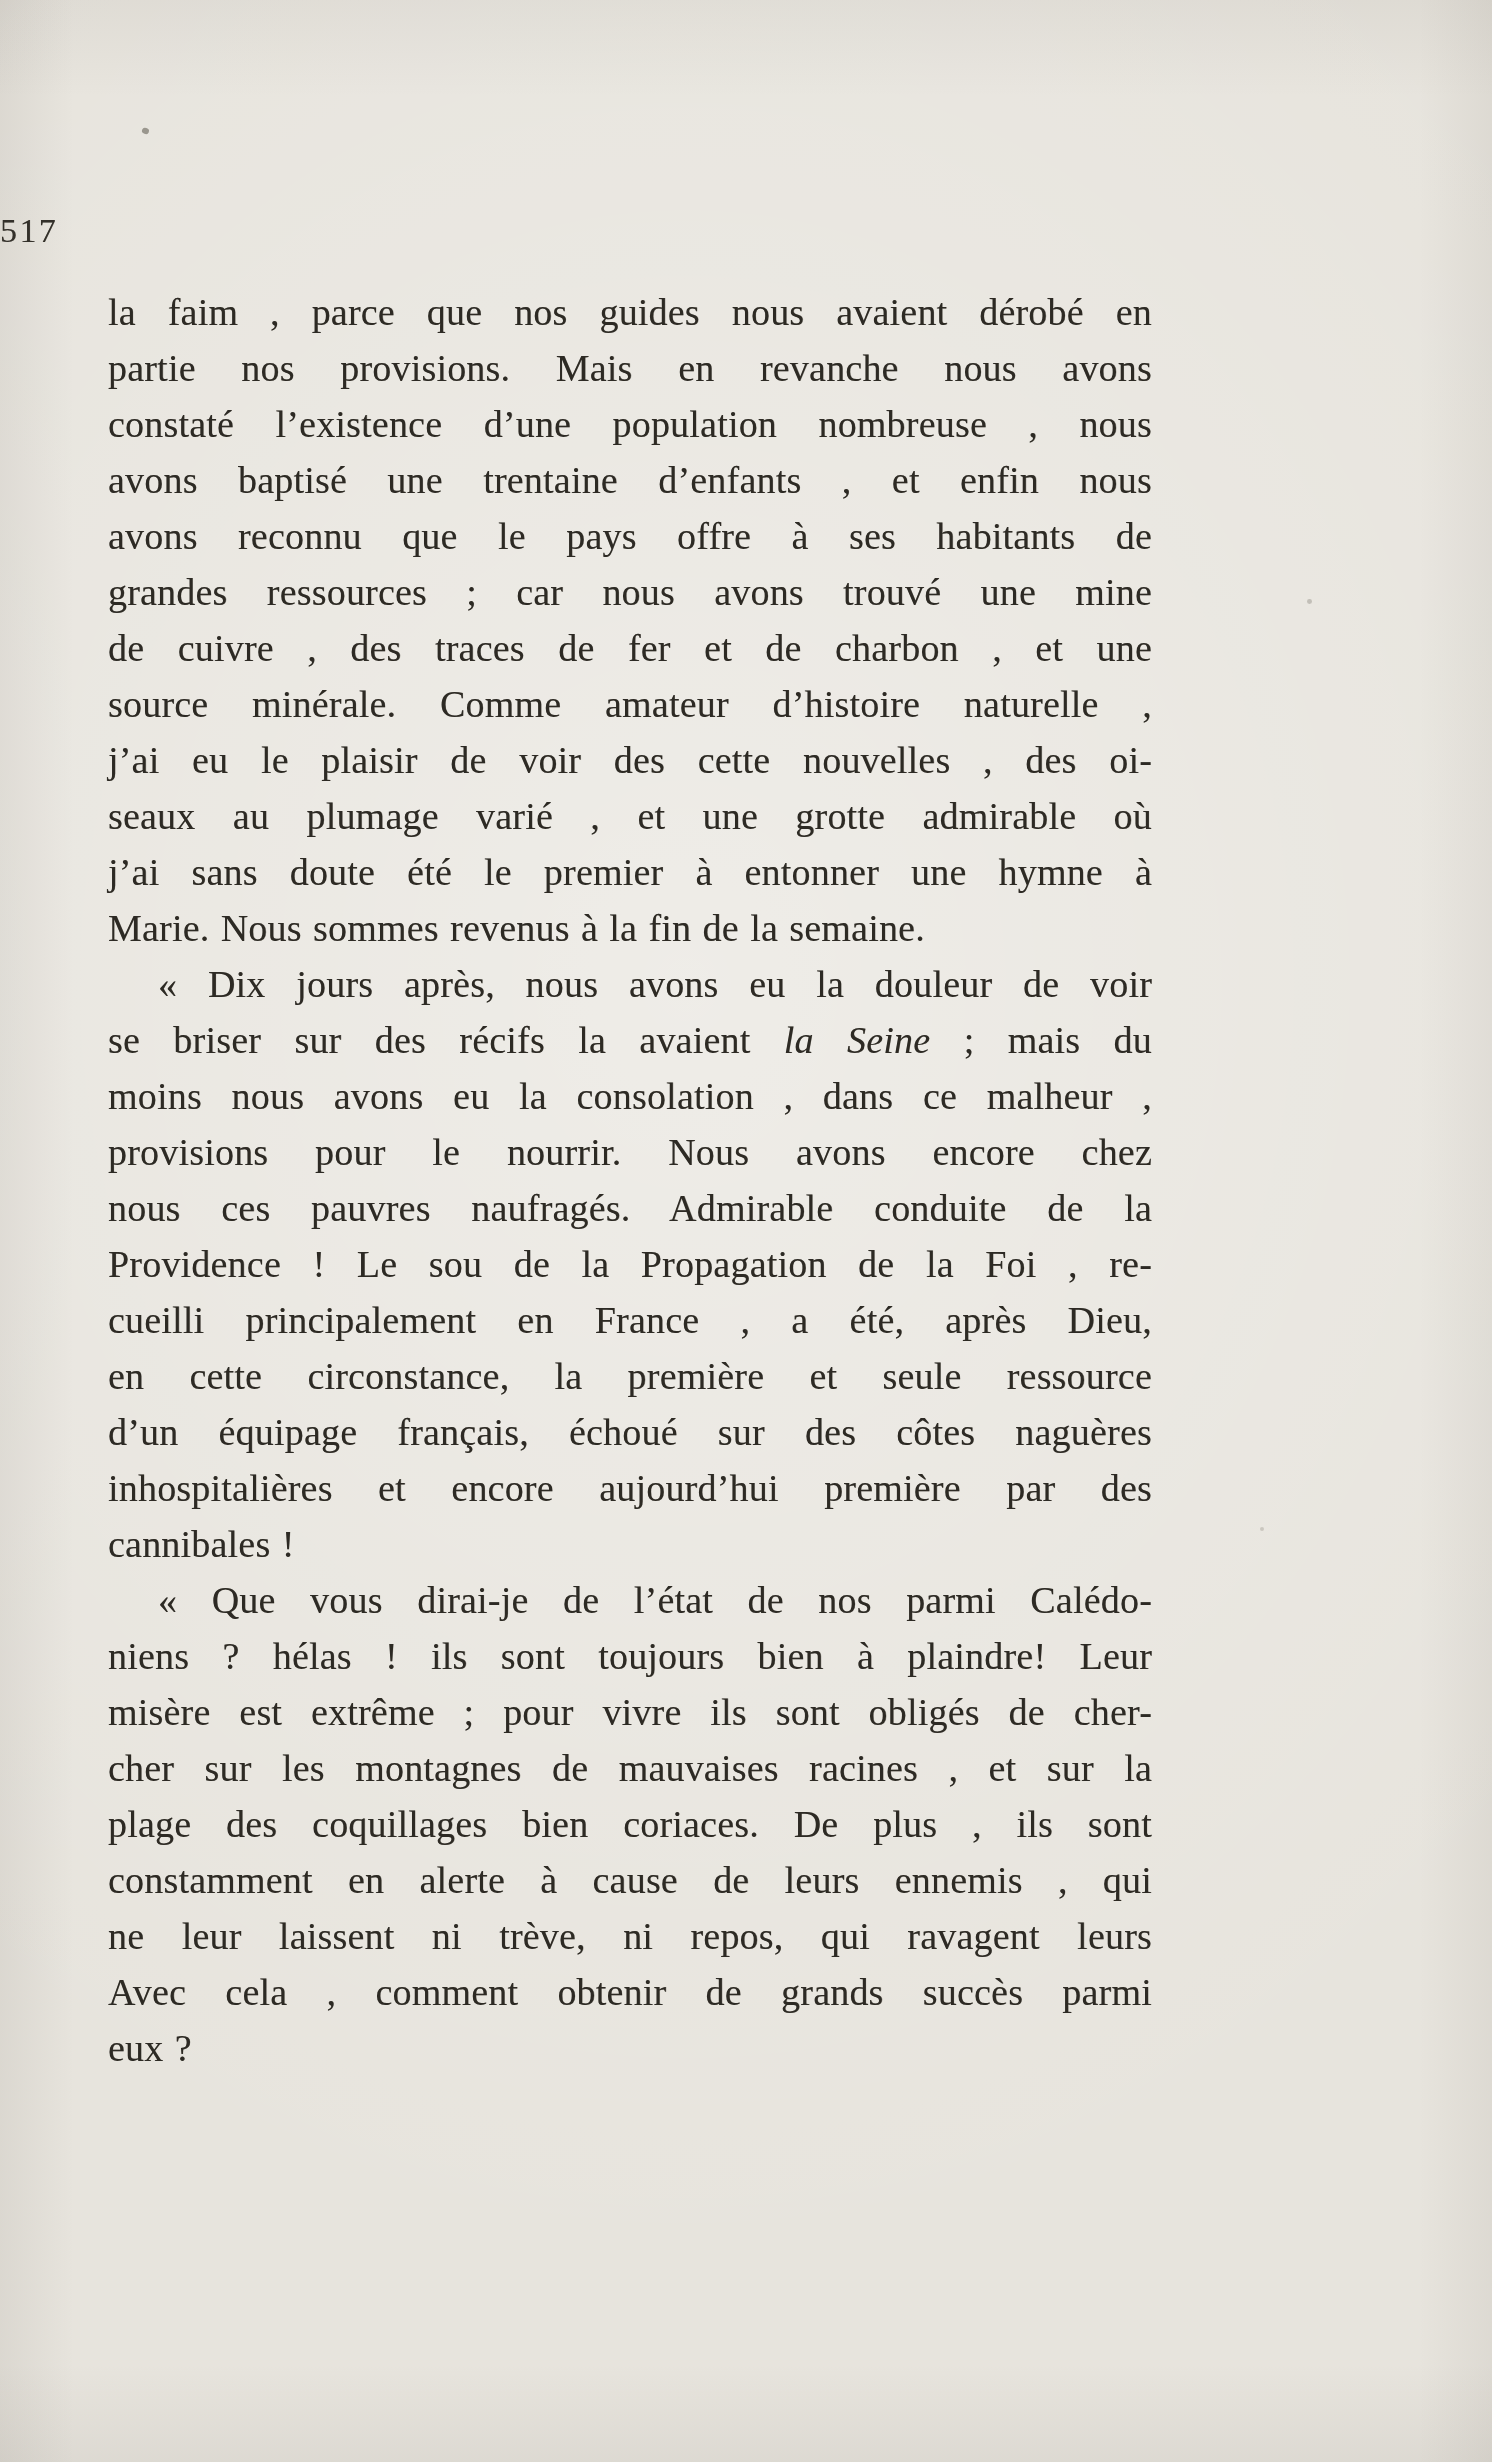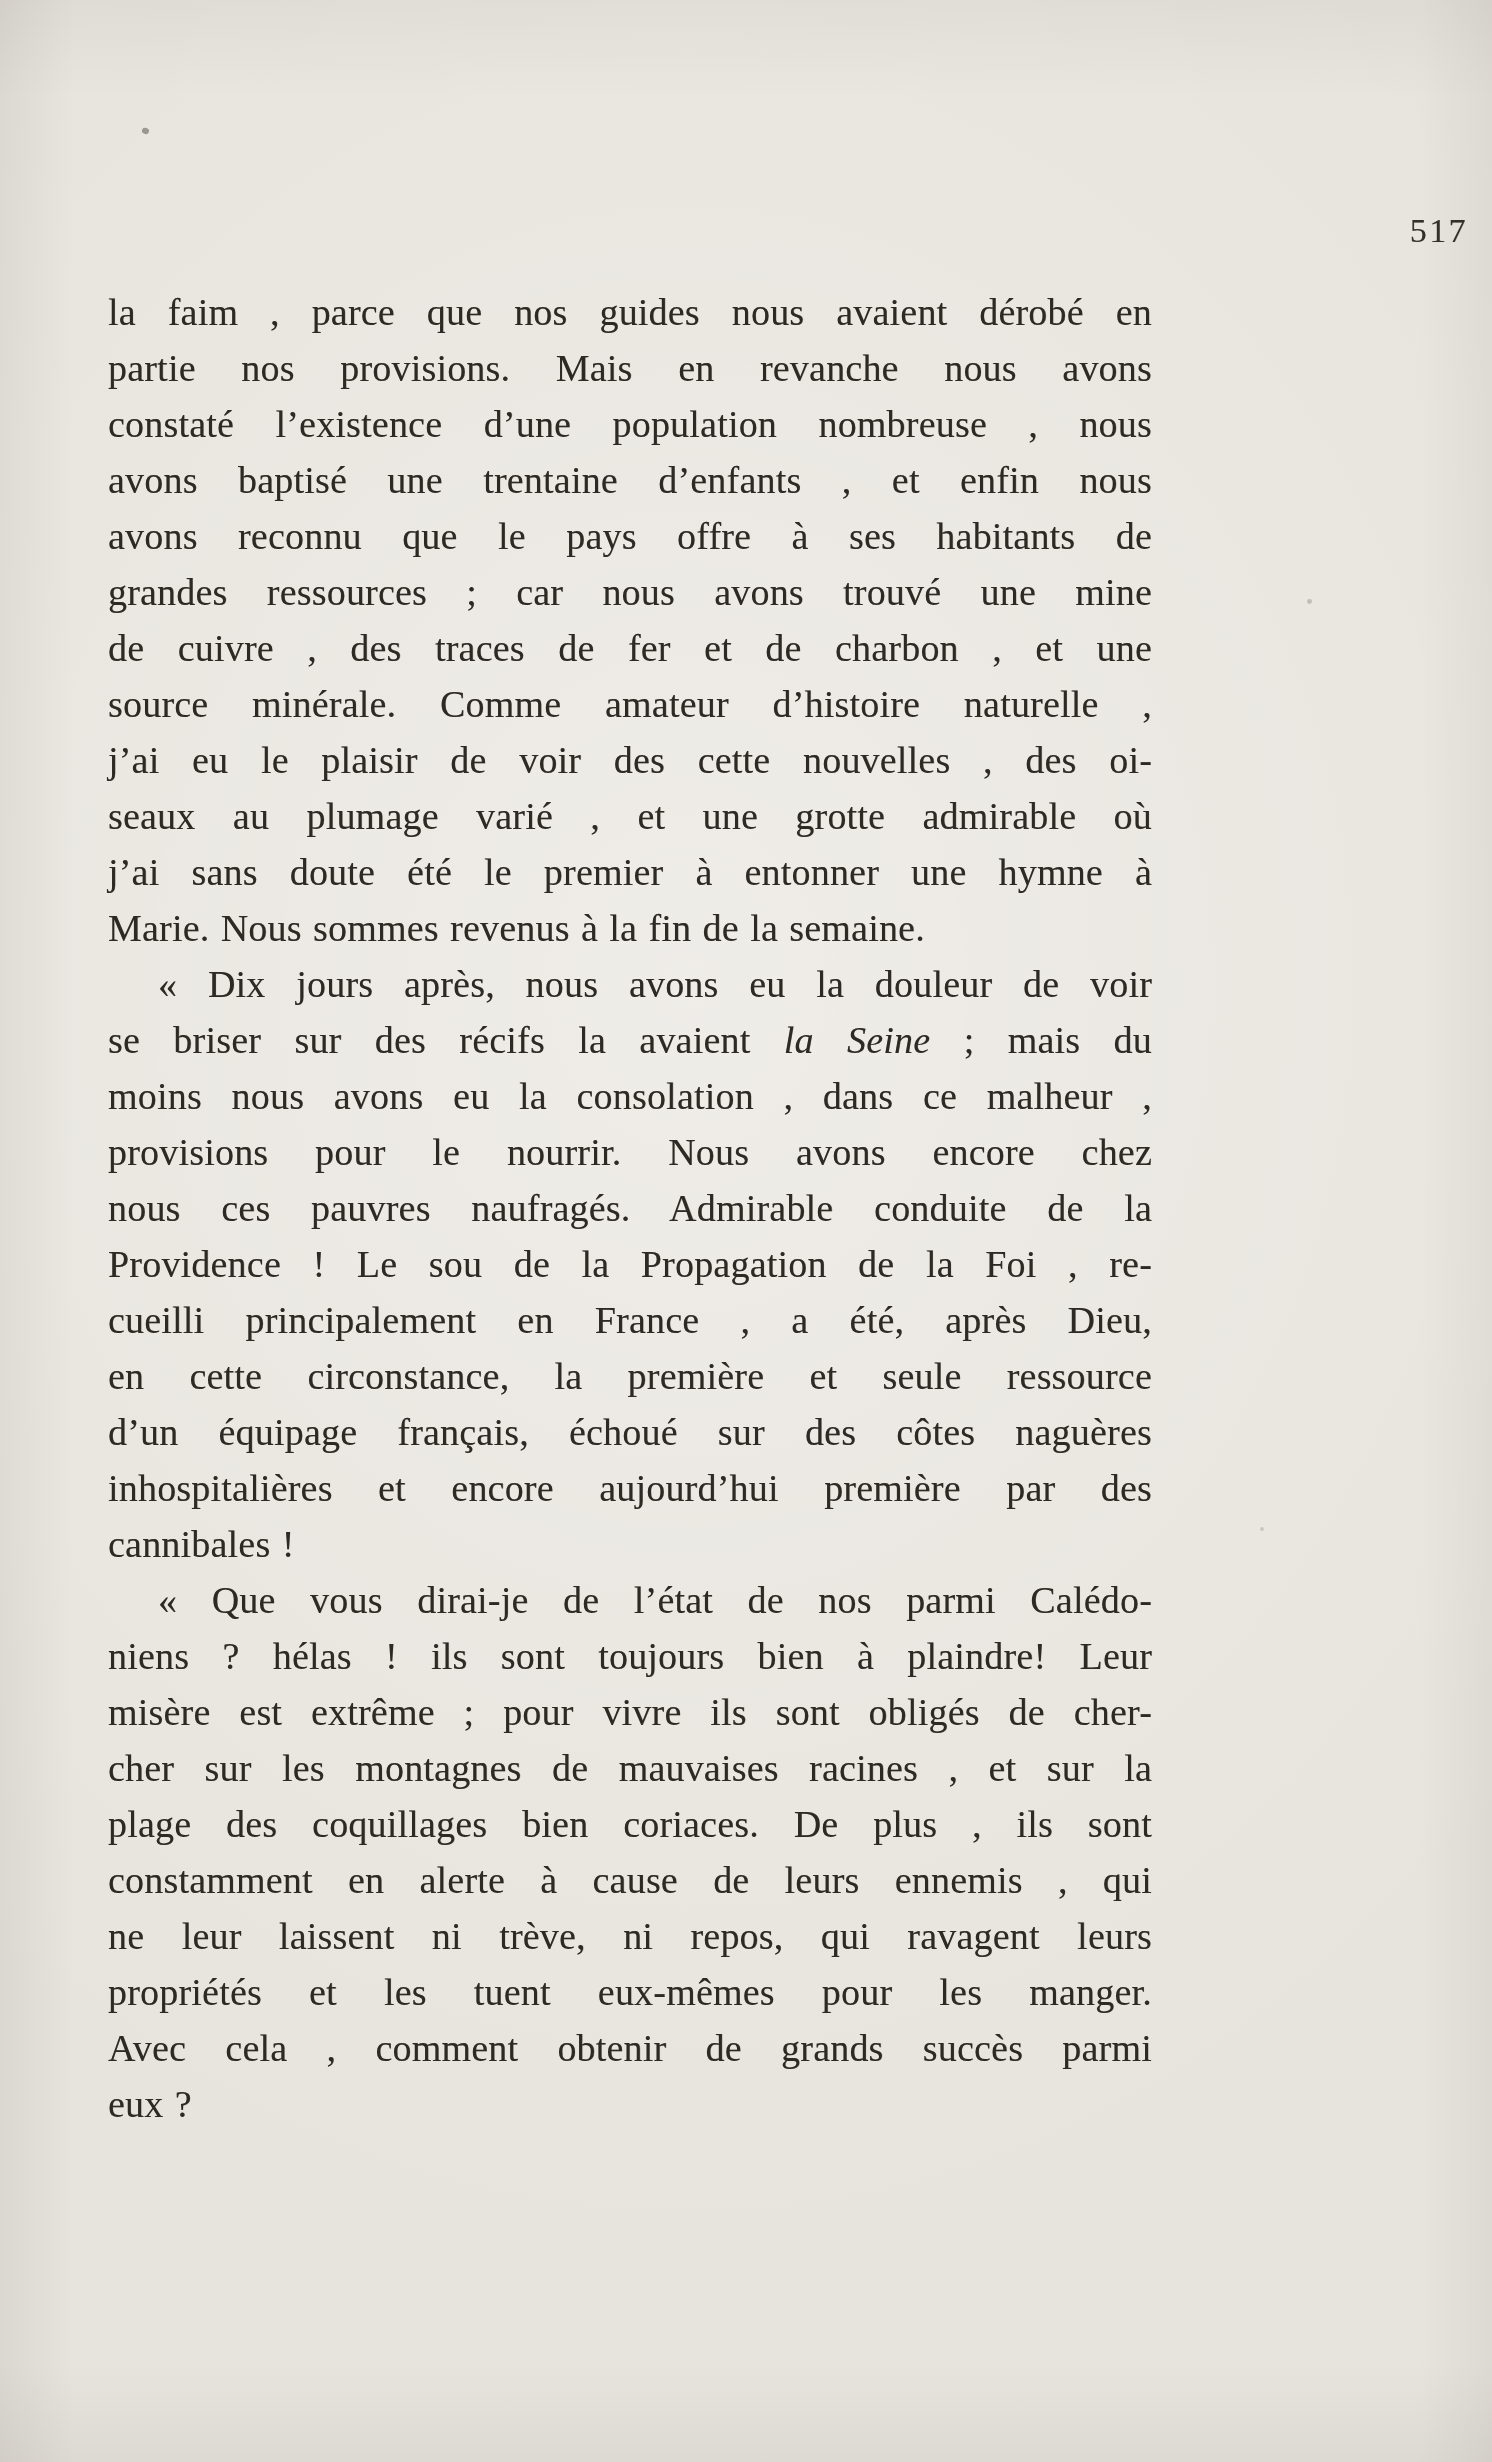--- a/index.html
+++ b/index.html
@@ -18,21 +18,21 @@
       #e7e4dd;
     font-family: "Liberation Serif", "DejaVu Serif", serif;
     color: #2d2a24;
   }
 
   .folio {
     position: absolute;
     top: 212px;
     left: 0;
     width: 1468px;
-    text-align: right;
+    text-align: left;
     font-size: 34px;
     letter-spacing: 2.4px;
     color: #33302a;
     text-shadow: 0.3px 0.3px 0.6px rgba(45,40,30,0.35);
   }
 
   .text-block {
     position: absolute;
     left: 108px;
     top: 284px;
@@ -105,20 +105,19 @@
     </div>
 
     <div>
       <div class="line indent">« Que vous dirai-je de l’état de nos parmi Calédo-</div>
       <div class="line">niens ? hélas ! ils sont toujours bien à plaindre! Leur</div>
       <div class="line">misère est extrême ; pour vivre ils sont obligés de cher-</div>
       <div class="line">cher sur les montagnes de mauvaises racines , et sur la</div>
       <div class="line">plage des coquillages bien coriaces. De plus , ils sont</div>
       <div class="line">constamment en alerte à cause de leurs ennemis , qui</div>
       <div class="line">ne leur laissent ni trève, ni repos, qui ravagent leurs</div>
-      <div class="line">propriétés et les tuent eux-mêmes pour les manger.</div>
       <div class="line">Avec cela , comment obtenir de grands succès parmi</div>
       <div class="line end">eux ?</div>
     </div>
 
   </div>
 </div>
 
 
 </body></html>

